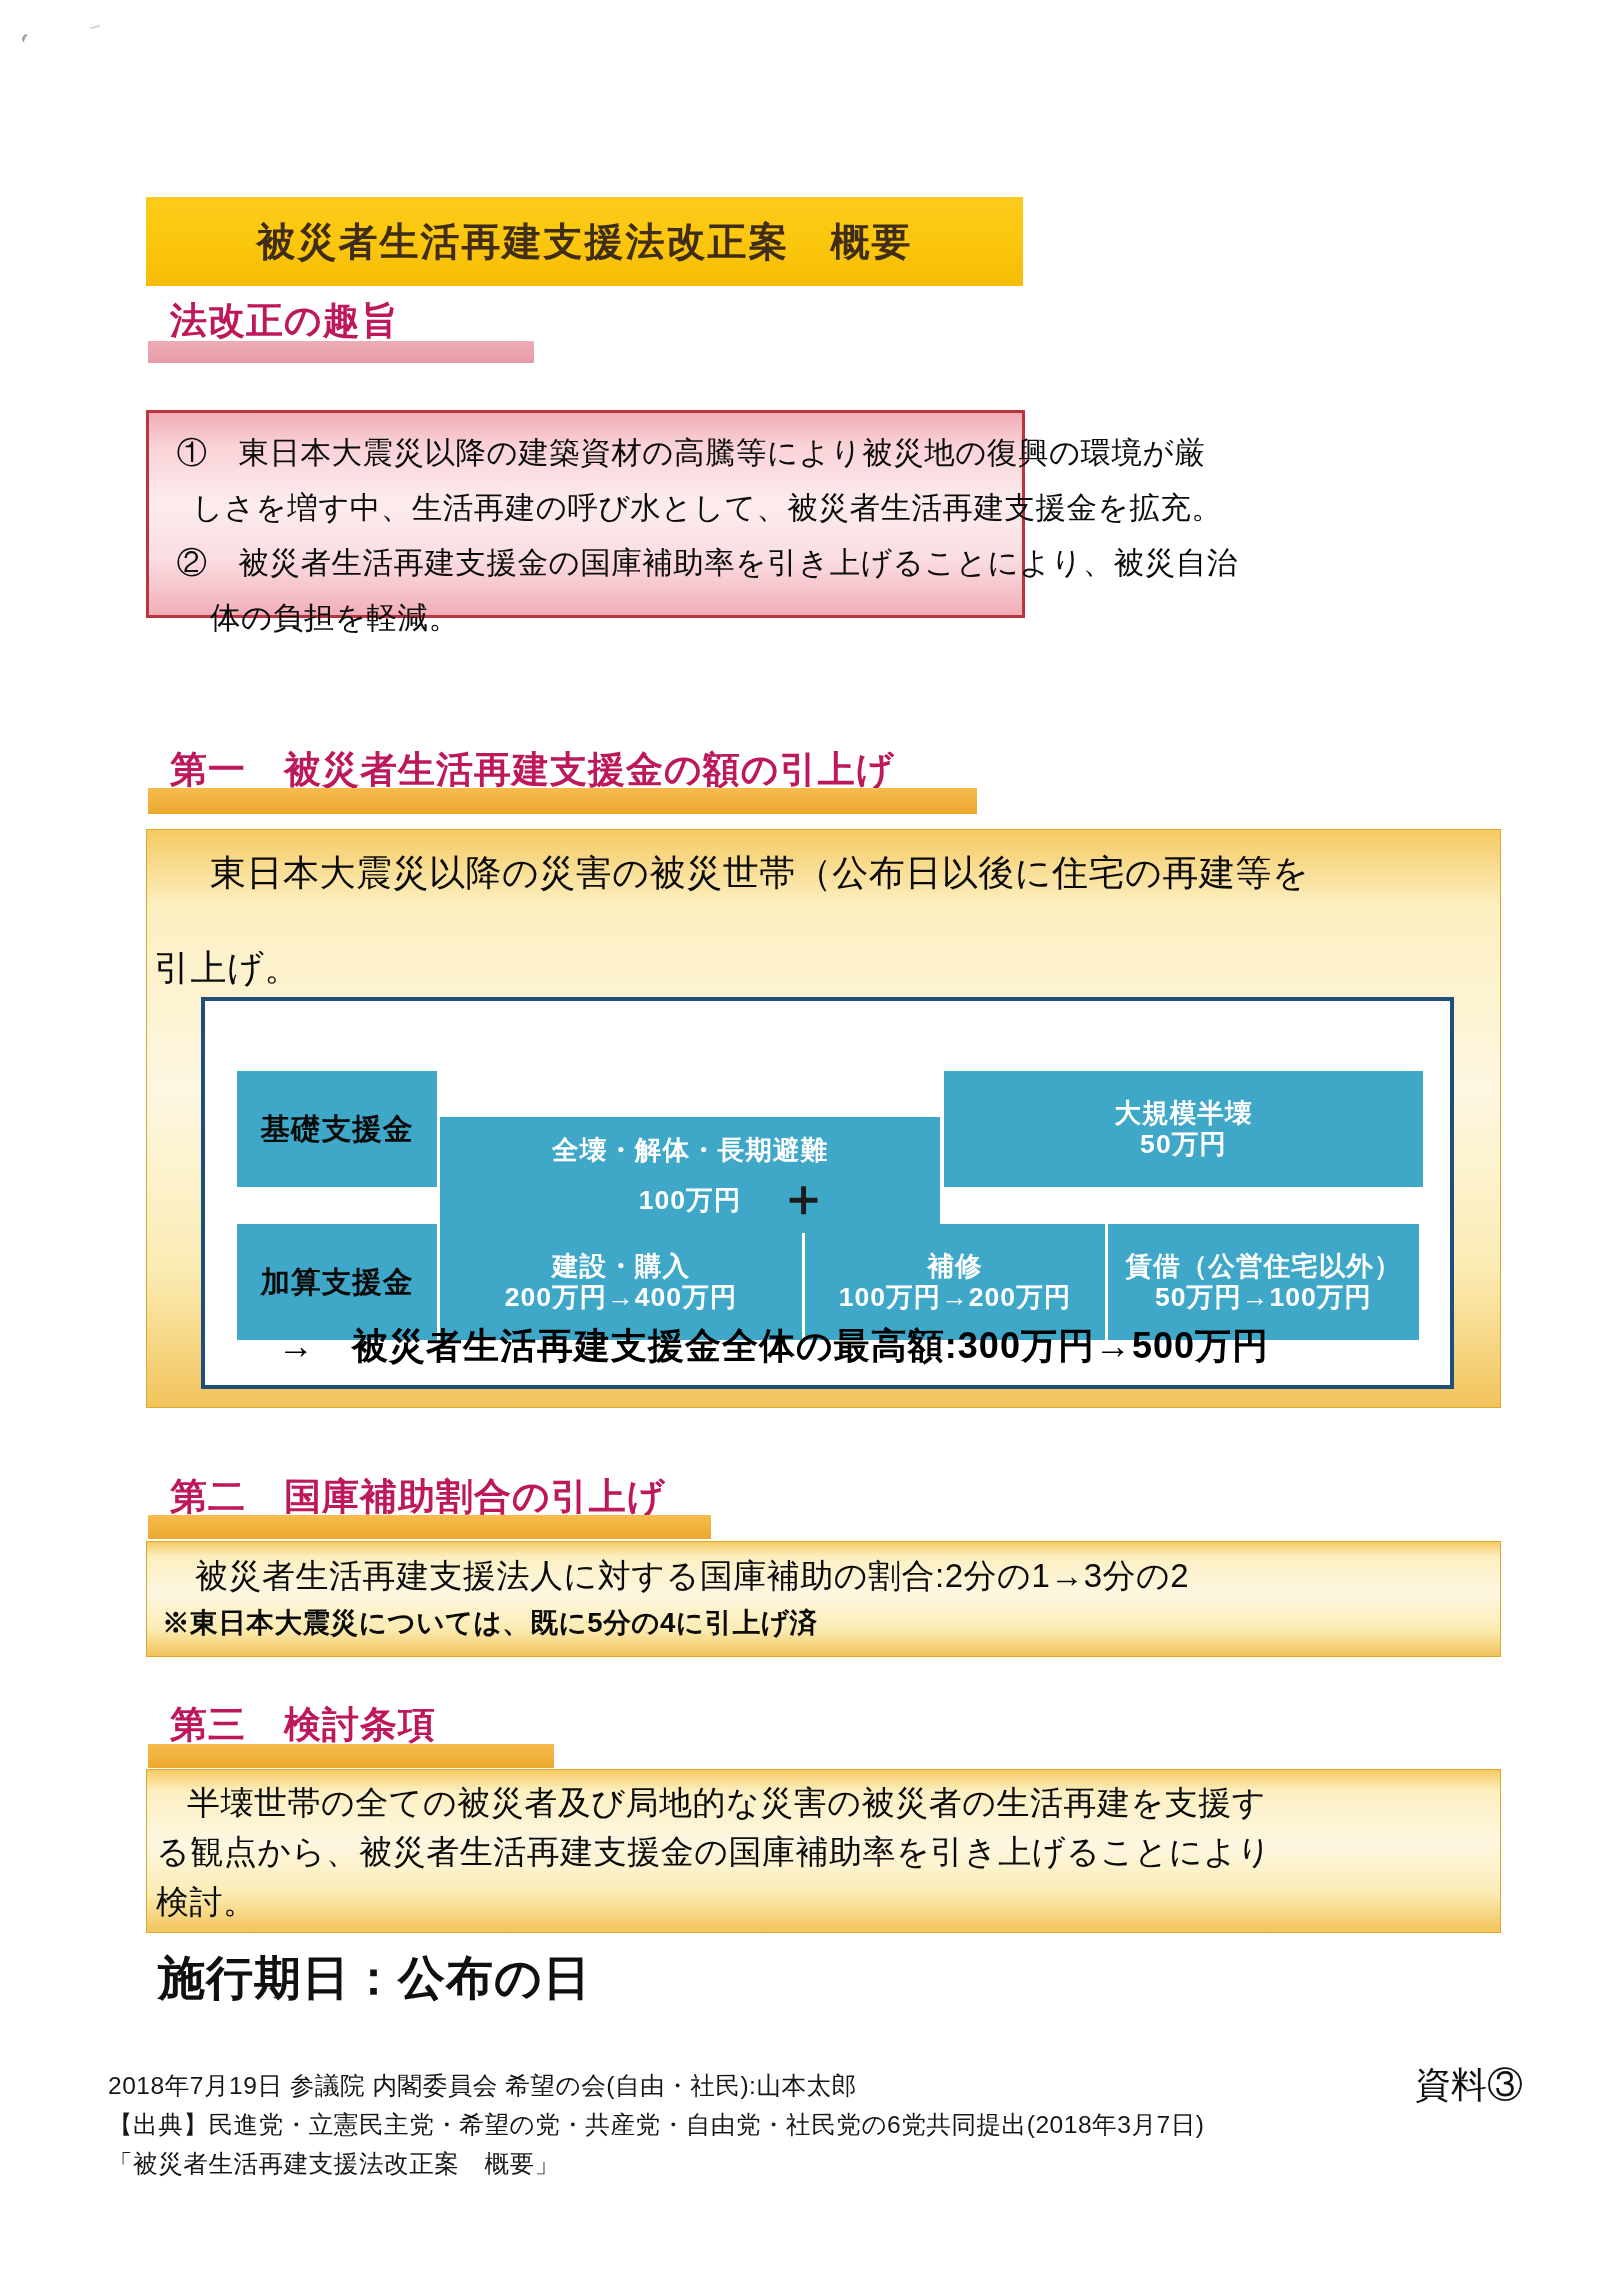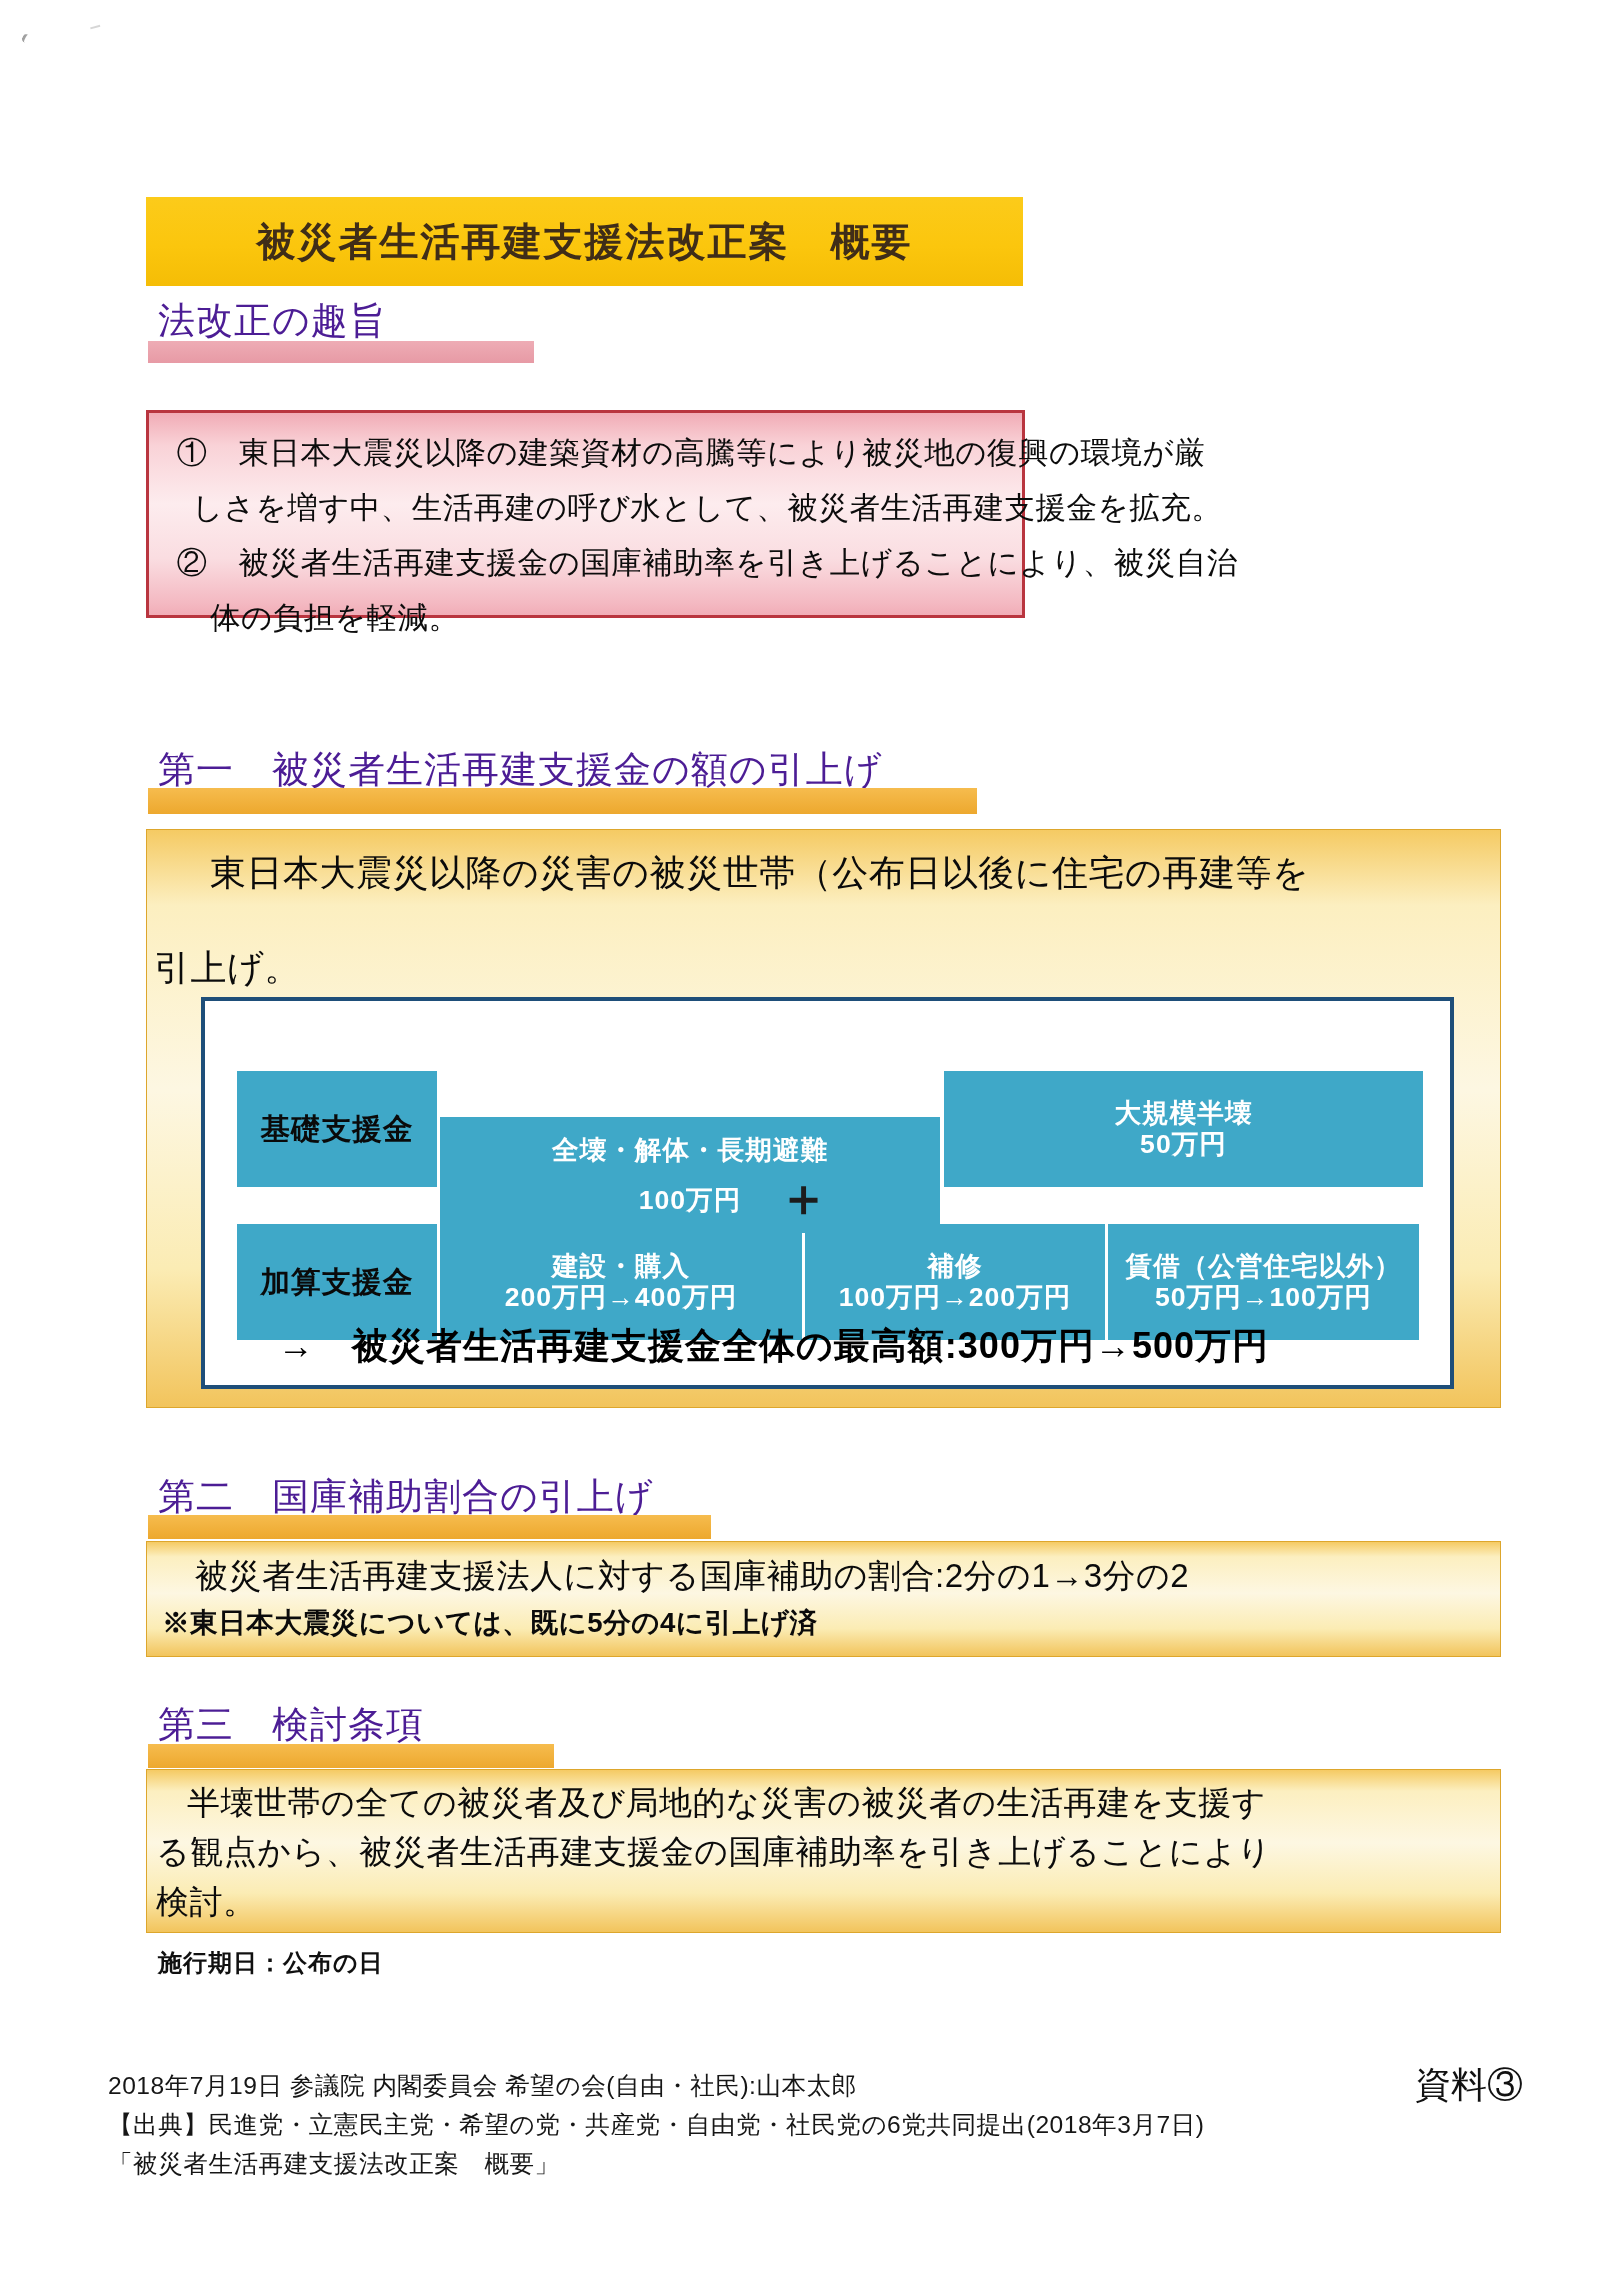--- a/index.html
+++ b/index.html
@@ -12,21 +12,21 @@
   .m1{left:21.7px;top:35px;width:8.9px;height:8.9px;border-left:3px solid #555;transform:rotate(28deg);border-radius:40%;}
   .m2{left:91px;top:25.6px;width:9.9px;height:5.9px;border-top:2px solid #999;transform:rotate(-15deg);opacity:.4;}
   
   .banner{
     left:146px;top:197px;width:877px;height:89px;position:absolute;
     background:linear-gradient(180deg,#fccb1a 0%,#fbc60d 55%,#f5bd06 100%);
     display:flex;align-items:center;justify-content:center;
   }
   .banner span{font-size:39px;font-weight:700;color:#3f2d18;letter-spacing:2px;}
   
-  .h{position:absolute;font-size:37px;font-weight:400;color:#4c1d95;letter-spacing:1px;white-space:nowrap;}
+  .h{position:absolute;font-size:37px;font-weight:700;color:#be185d;letter-spacing:1px;white-space:nowrap;margin-left:12px;}
   .bar{position:absolute;}
   .pink-bar{left:148px;top:341px;width:386px;height:21.7px;background:linear-gradient(180deg,#eeacb5,#e79aa5);}
   .gold-bar{background:linear-gradient(180deg,#f6bc4e,#eda82e);}
   .gb1{left:148px;top:788px;width:829px;height:25.6px;}
   .gb2{left:148px;top:1515px;width:563px;height:23.6px;}
   .gb3{left:148px;top:1744px;width:406px;height:23.6px;}
   
   .pinkbox{
     left:146px;top:372px;width:879px;height:208px;position:absolute;box-sizing:border-box;
     border:3px solid #b9353f;
@@ -47,21 +47,21 @@
   .bluebox{left:201px;top:997px;width:1253px;height:392px;position:absolute;box-sizing:border-box;
     border:4.9px solid #1e4e79;background:#ffffff;}
   .cell{position:absolute;height:116px;box-sizing:border-box;background:#3fa8c8;
     display:flex;flex-direction:column;align-items:center;justify-content:center;line-height:1.15;}
   .cell.label{color:#0a0a0a;font-size:29.6px;font-weight:700;letter-spacing:1px;}
   .cell .ct{color:#fff;font-size:26.6px;font-weight:700;letter-spacing:1px;}
   .cell .cv{color:#fff;font-size:26.6px;font-weight:700;letter-spacing:1px;}
   .plus{position:absolute;left:778px;top:1164px;font-size:51px;font-weight:700;color:#1c1c1c;}
   .summary{position:absolute;left:278px;top:1322px;font-size:36px;font-weight:700;color:#000;white-space:nowrap;letter-spacing:1px;}
   
-  .effdate{position:absolute;left:158px;top:1947px;font-size:24px;font-weight:700;color:#101010;letter-spacing:1px;}
+  .effdate{position:absolute;left:158px;top:1947px;font-size:47px;font-weight:700;color:#101010;letter-spacing:1px;}
   
   .foot{position:absolute;font-size:24.6px;font-weight:400;color:#161616;white-space:nowrap;letter-spacing:0.5px;}
   .f1{left:108px;top:2069px;}
   .f2{left:108px;top:2108px;}
   .f3{left:108px;top:2147px;}
   .docref{position:absolute;left:1415px;top:2061px;font-size:36px;font-weight:500;color:#111;}
 </style>
 </head>
 <body>
 

